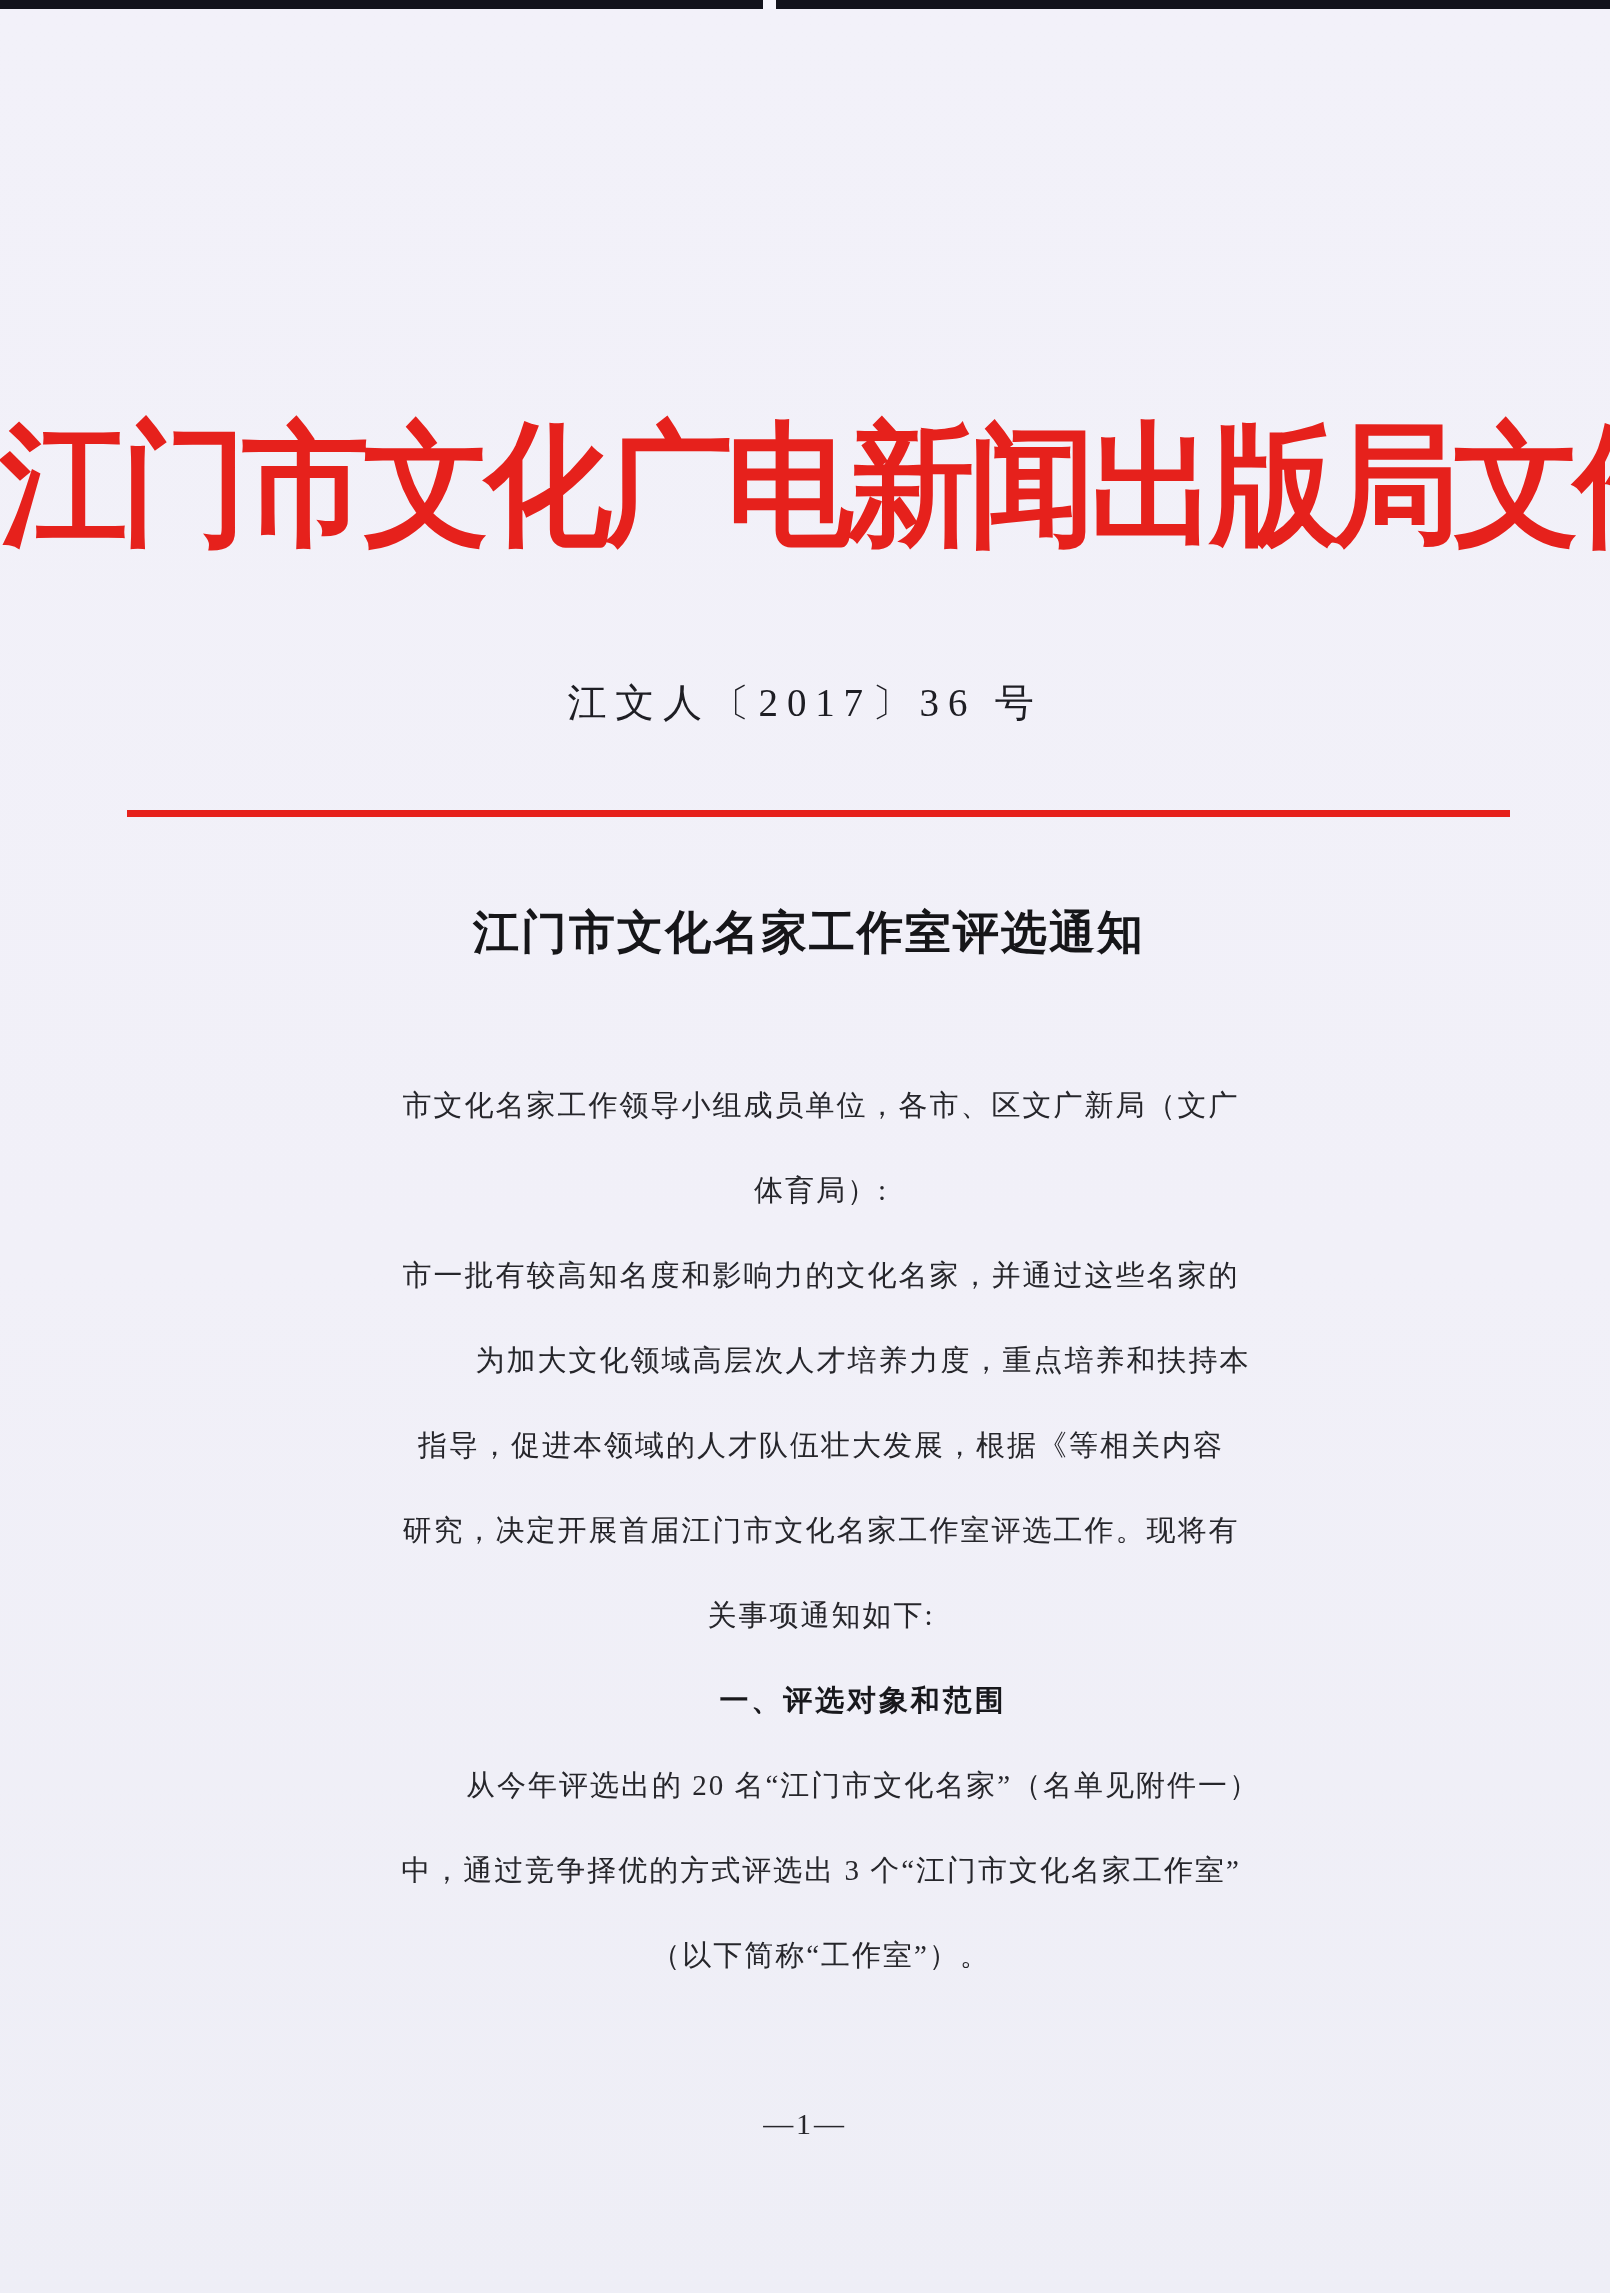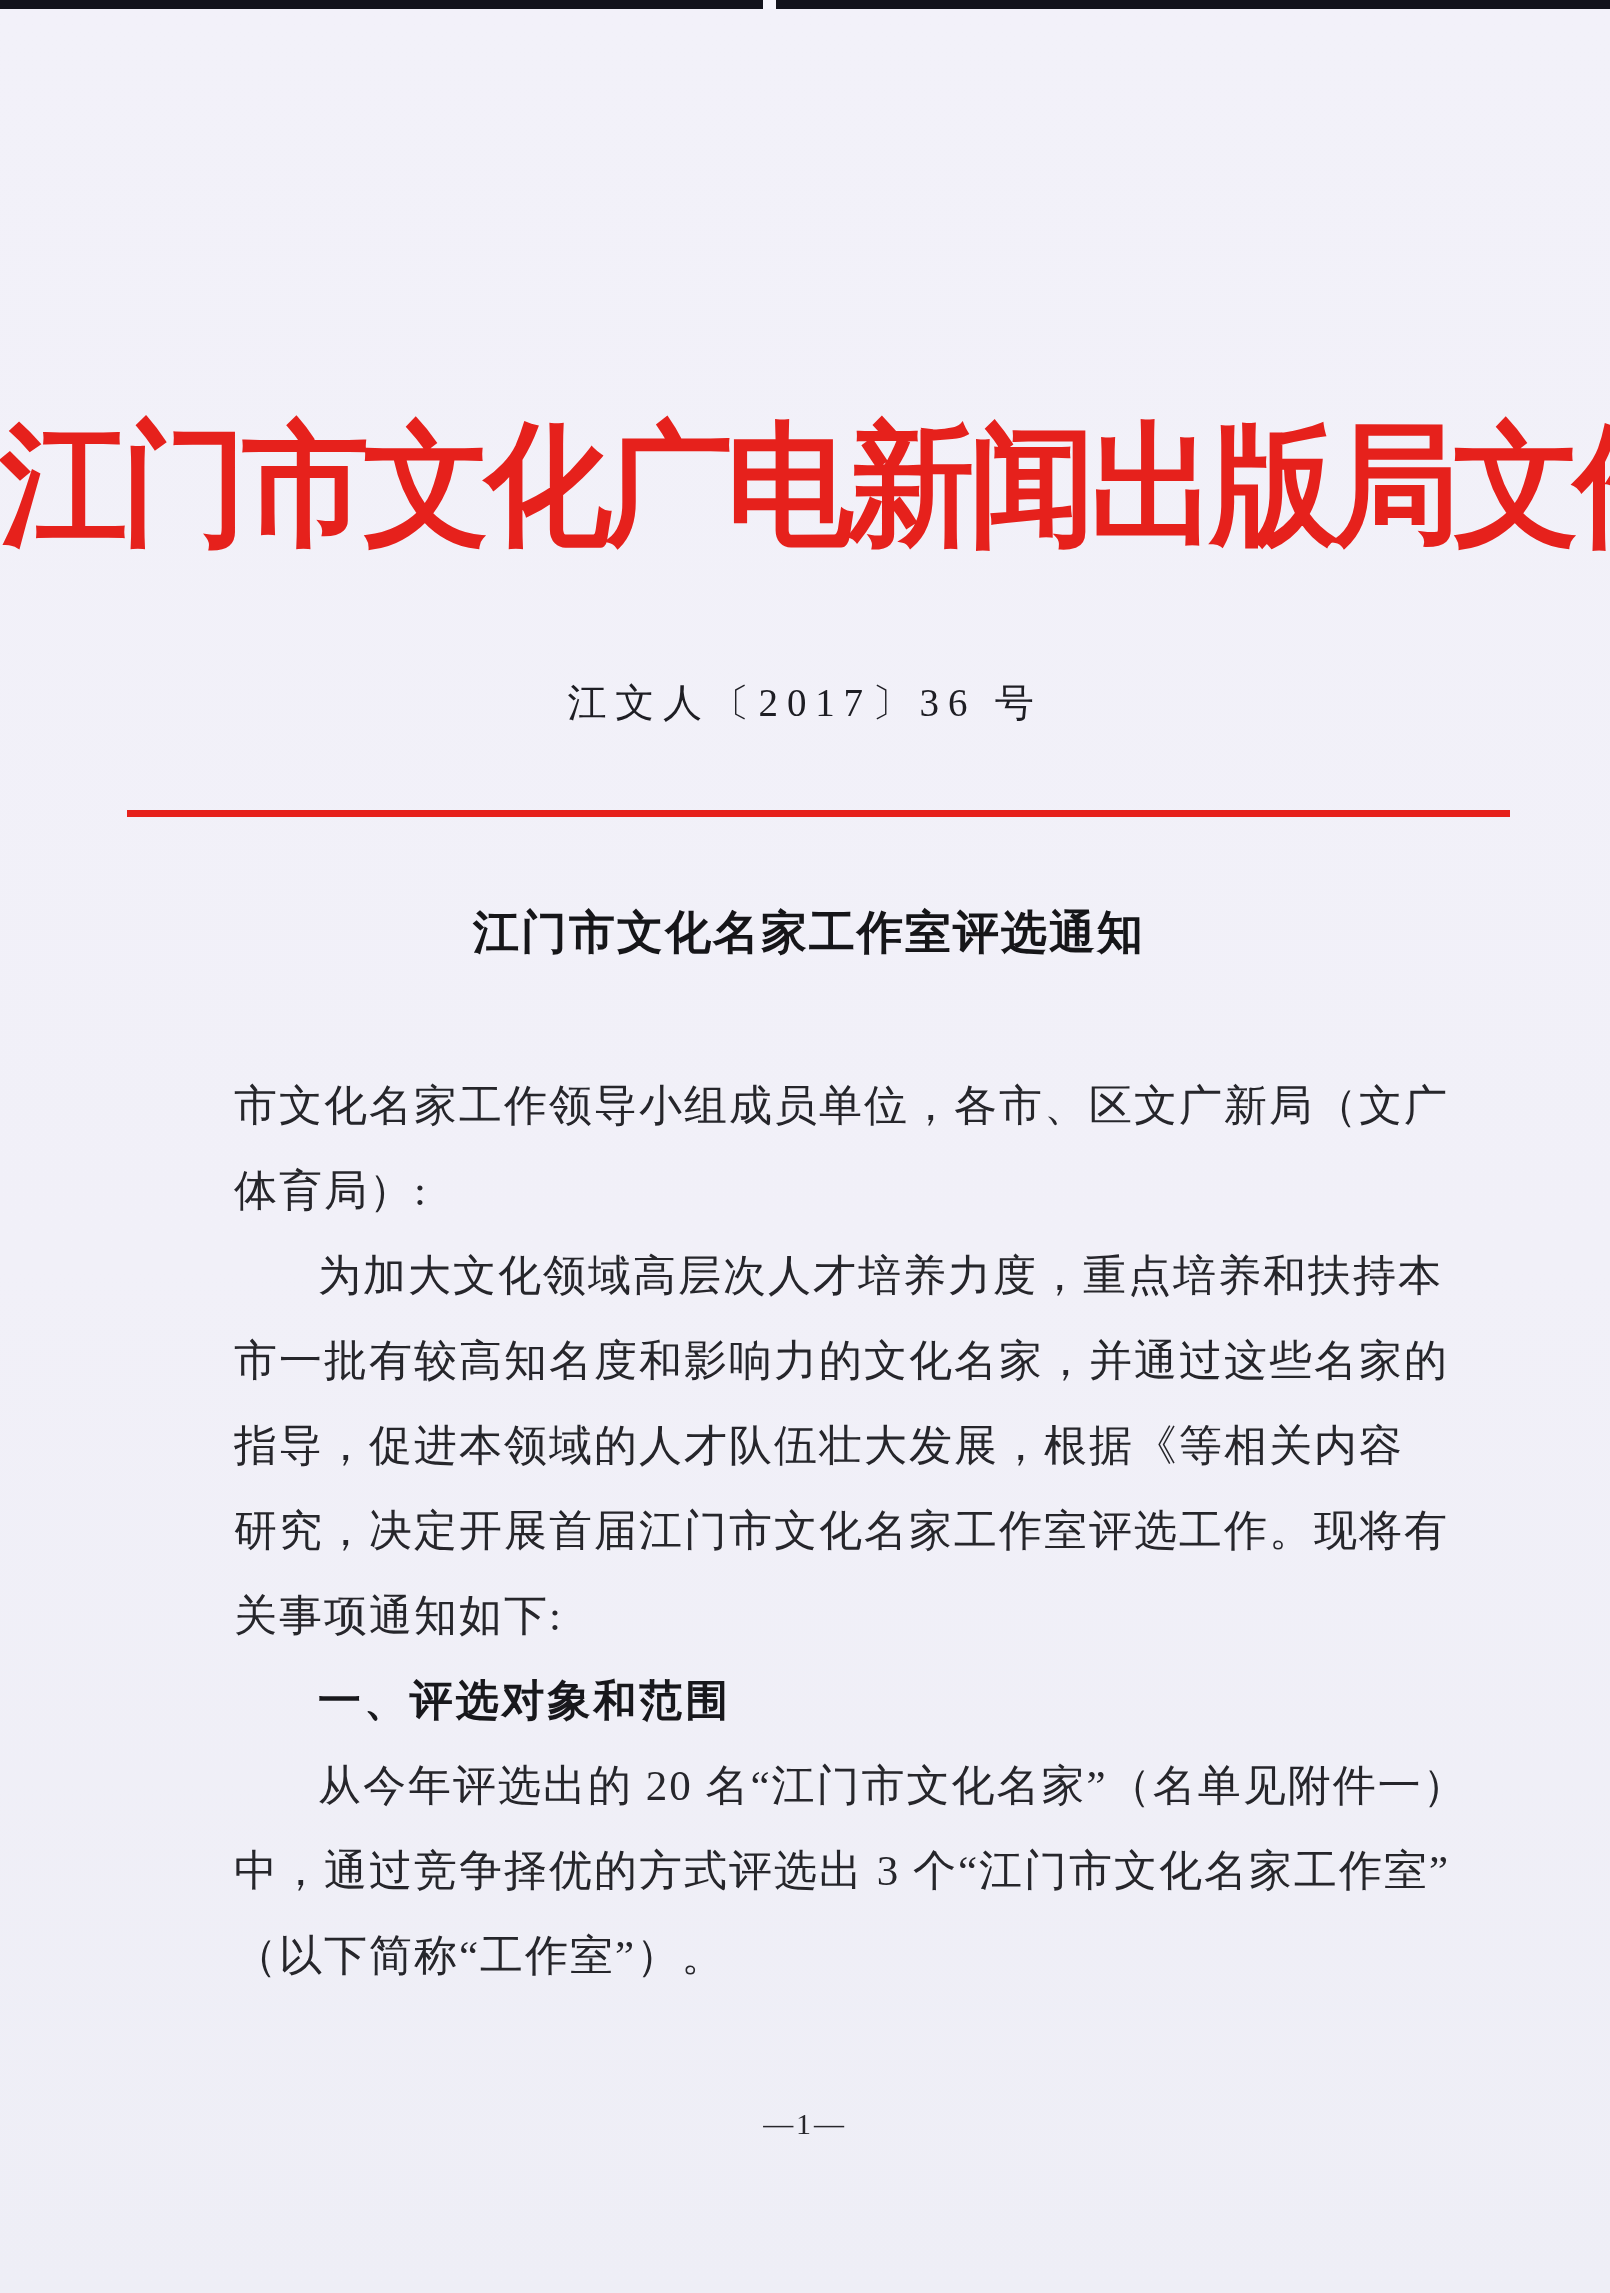--- a/index.html
+++ b/index.html
@@ -59,24 +59,25 @@
     width: 100%;
     text-align: center;
     font-size: 46px;
     font-weight: bold;
     letter-spacing: 2px;
     color: #161619;
     white-space: nowrap;
   }
   
   .body-block {
-    position: absolute; top: 1063px; left: 234px;
+    position: absolute; top: 1063px; left: 218px;
     width: 1206px;
-    font-size: 43px;
+    font-size: 29px;
     color: #26262b;
+    text-align: center;
   }
   .line {
     height: 85px;
     line-height: 85px;
     letter-spacing: 2px;
     white-space: nowrap;
   }
   .line.indent { padding-left: 84px; }
   .line.heading {
     font-family: "Liberation Sans", "DejaVu Sans", sans-serif;
@@ -107,22 +108,22 @@
 
   <div class="doc-number">江文人〔2017〕36 号</div>
 
   <div class="divider" style="background: rgb(230, 33, 28);"></div>
 
   <div class="doc-title">江门市文化名家工作室评选通知</div>
 
   <div class="body-block">
     <div class="line">市文化名家工作领导小组成员单位，各市、区文广新局（文广</div>
     <div class="line">体育局）:</div>
+    <div class="line">市一批有较高知名度和影响力的文化名家，并通过这些名家的</div>
     <div class="line indent">为加大文化领域高层次人才培养力度，重点培养和扶持本</div>
-    <div class="line">市一批有较高知名度和影响力的文化名家，并通过这些名家的</div>
     <div class="line">指导，促进本领域的人才队伍壮大发展，根据《等相关内容</div>
     <div class="line">研究，决定开展首届江门市文化名家工作室评选工作。现将有</div>
     <div class="line">关事项通知如下:</div>
     <div class="line indent heading">一、评选对象和范围</div>
     <div class="line indent">从今年评选出的 20 名“江门市文化名家”（名单见附件一）</div>
     <div class="line">中，通过竞争择优的方式评选出 3 个“江门市文化名家工作室”</div>
     <div class="line">（以下简称“工作室”）。</div>
   </div>
 
   <div class="page-number">—1—</div>

